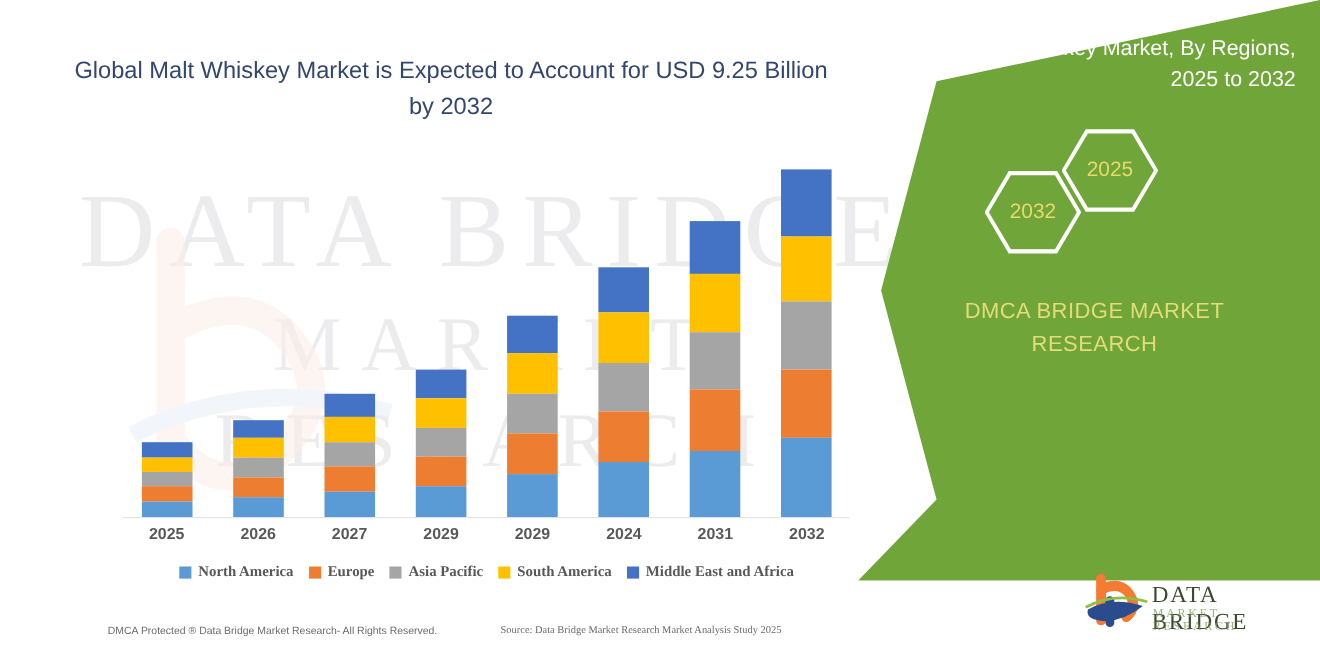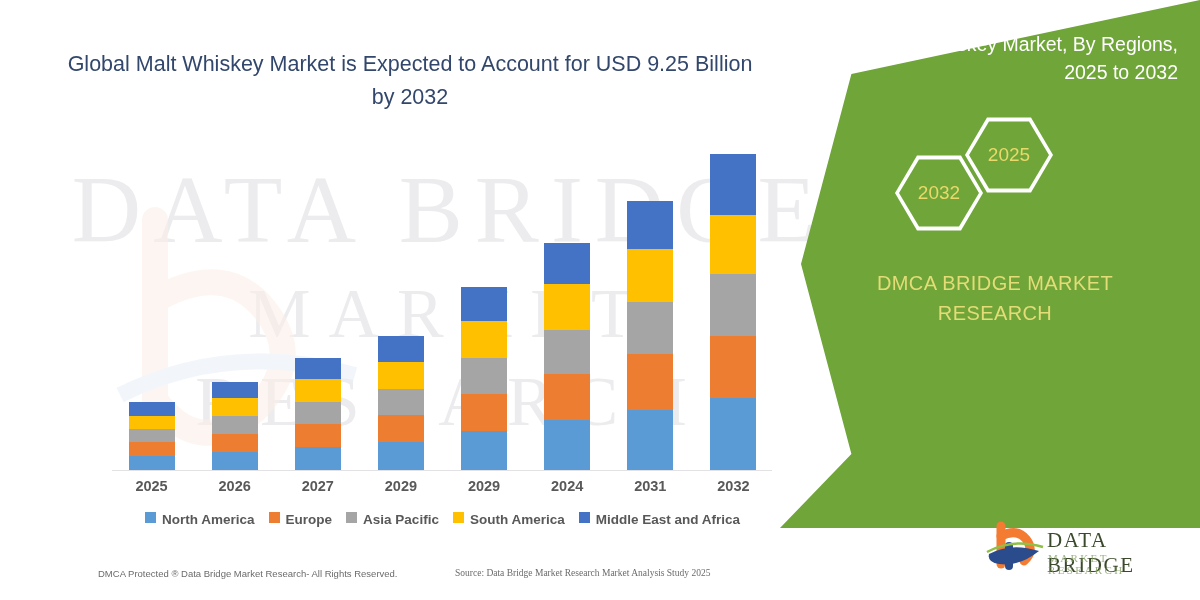--- a/index.html
+++ b/index.html
@@ -108,21 +108,21 @@
     flex:1 1 0;text-align:center;
     font-size:14.5px;font-weight:bold;color:#595959;
     font-family:"Liberation Sans", sans-serif;
   }
 
   
   .legend{
     position:absolute;left:110px;top:512px;width:665px;
     display:flex;justify-content:center;align-items:center;gap:14px;
   }
-  .lgi{display:flex;align-items:flex-start;gap:6px;}
+  .lgi{display:flex;align-items:center;gap:6px;font-family:Liberation Serif, serif;}
   .lgsw{width:11px;height:11px;display:inline-block;}
   .lglb{font-size:13.5px;font-weight:bold;color:#585858;white-space:nowrap;}
 
   
   .footer{position:absolute;left:0;top:568px;width:800px;}
   .ft-l{
     position:absolute;left:98px;top:0;font-size:9.5px;color:#6b6b6b;
     font-family:Liberation Sans, sans-serif;
   }
   .ft-r{

